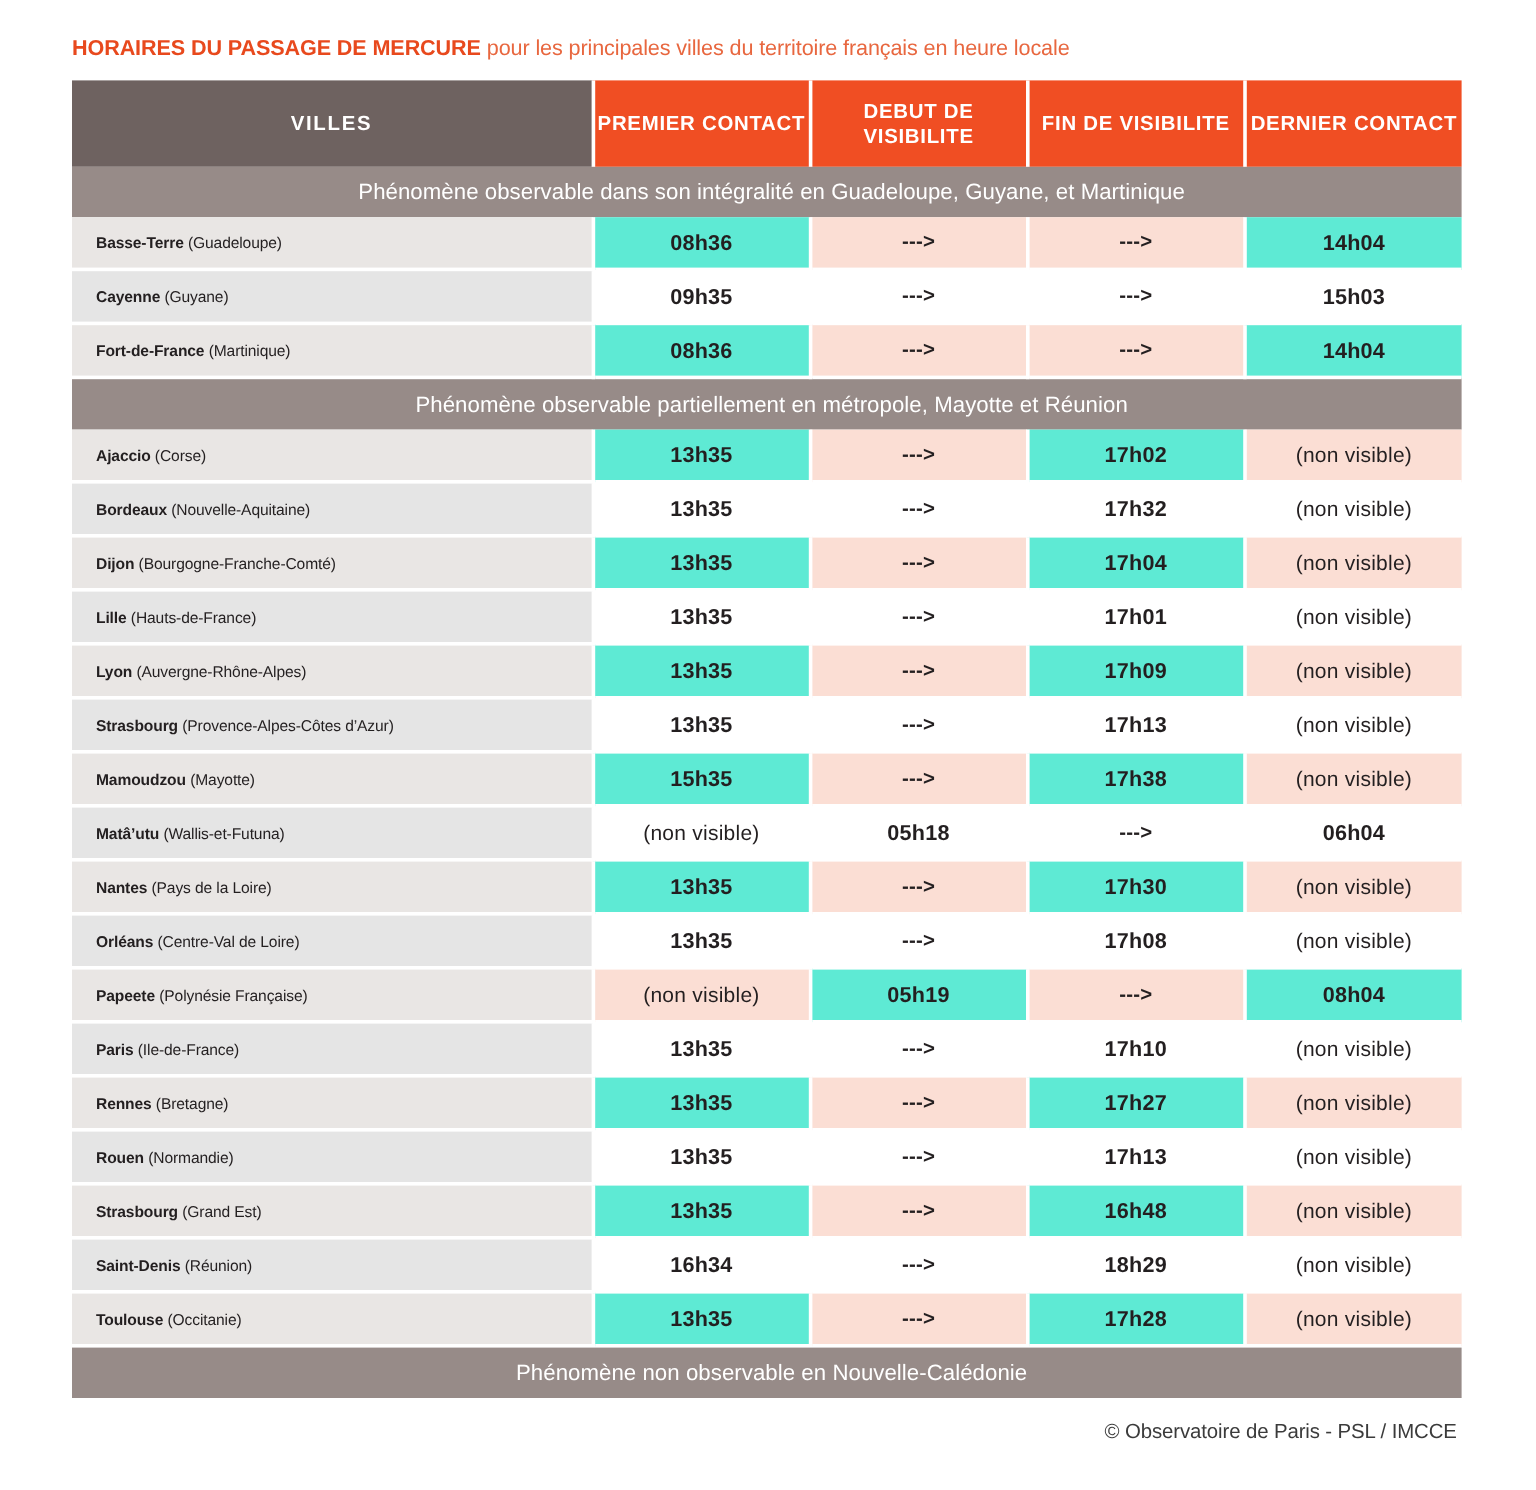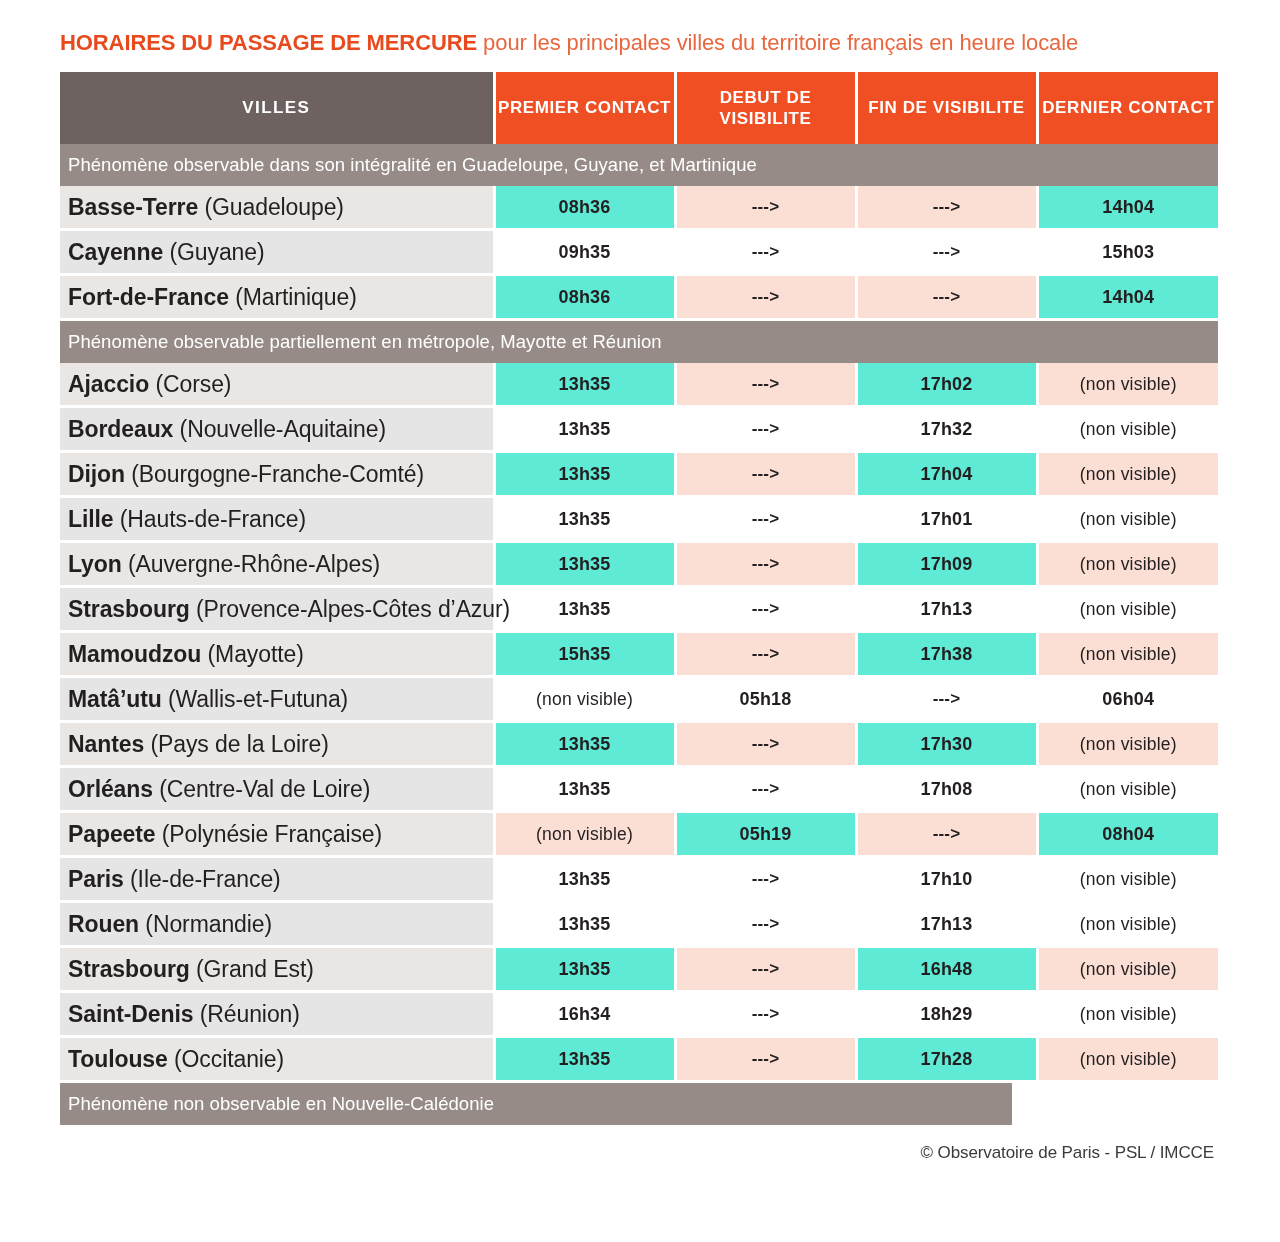--- a/index.html
+++ b/index.html
@@ -12,37 +12,37 @@
     height: 1242px;
     font-family: "Liberation Sans", sans-serif;
     color: #231f20;
     position: relative;
   }
   .page {
     box-sizing: border-box;
     padding: 30px 62px 0 58px;
   }
   .title {
-    font-size: 22px;
+    font-size: 18px;
     letter-spacing: -0.1px;
     margin: 0 0 16px 2px;
     white-space: nowrap;
   }
   .title .strong {
     color: #e8491d;
     font-weight: bold;
   }
   .title .rest {
     color: #e8673f;
     font-weight: normal;
   }
   table.grid {
     border-collapse: collapse;
     table-layout: fixed;
-    width: 952px;
+    width: 1158px;
     margin-left: 2px;
   }
   col.c-city { width: 434px; }
   col.c-val  { width: 181px; }
   th, td {
     padding: 0;
     margin: 0;
   }
   
   thead th {
@@ -68,32 +68,33 @@
   
   tr.section td {
     background: #978b88;
     color: #ffffff;
     font-size: 18.5px;
     height: 42px;
     padding-left: 8px;
     vertical-align: middle;
     font-weight: normal;
     letter-spacing: 0.05px;
+    text-align: center;
   }
   
   tbody tr.data td {
     height: 42px;
     vertical-align: middle;
     border-bottom: 3px solid #ffffff;
     border-right: 3px solid #ffffff;
   }
   tbody tr.data td:last-child { border-right: none; }
   td.city {
-    padding-left: 8px;
-    font-size: 23px;
+    padding-left: 20px;
+    font-size: 13px;
     white-space: nowrap;
     letter-spacing: -0.1px;
   }
   td.city .name { font-weight: bold; }
   td.city .region { font-weight: normal; }
   td.val {
     text-align: center;
     font-size: 18px;
     font-weight: bold;
     letter-spacing: 0.2px;
@@ -256,20 +257,27 @@
           <td class="val arrow pale arrowglyph">---&gt;</td>
           <td class="val">08h04</td>
         </tr>
         <tr class="data even">
           <td class="city"><span class="name">Paris</span><span class="region"> (Ile-de-France)</span></td>
           <td class="val">13h35</td>
           <td class="val arrow pale arrowglyph">---&gt;</td>
           <td class="val">17h10</td>
           <td class="val nv pale">(non visible)</td>
         </tr>
+        <tr class="data odd">
+          <td class="city"><span class="name">Rennes</span><span class="region"> (Bretagne)</span></td>
+          <td class="val">13h35</td>
+          <td class="val arrow pale arrowglyph">---&gt;</td>
+          <td class="val">17h27</td>
+          <td class="val nv pale">(non visible)</td>
+        </tr>
         <tr class="data even">
           <td class="city"><span class="name">Rouen</span><span class="region"> (Normandie)</span></td>
           <td class="val">13h35</td>
           <td class="val arrow pale arrowglyph">---&gt;</td>
           <td class="val">17h13</td>
           <td class="val nv pale">(non visible)</td>
         </tr>
         <tr class="data odd">
           <td class="city"><span class="name">Strasbourg</span><span class="region"> (Grand Est)</span></td>
           <td class="val">13h35</td>

